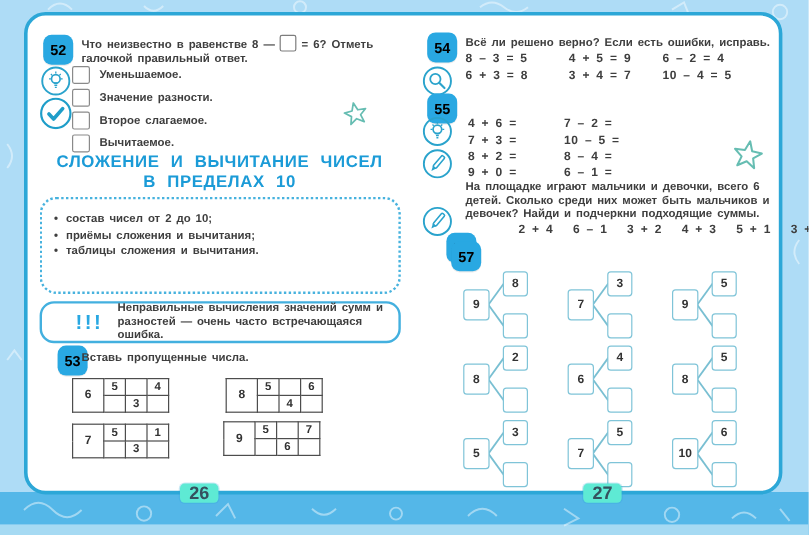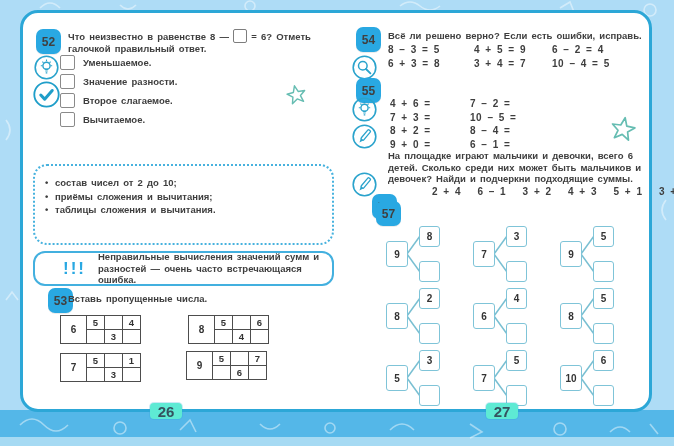--- a/index.html
+++ b/index.html
@@ -6,21 +6,21 @@
   body{font-family:"Liberation Sans", sans-serif;}
   .scene{position:relative;width:674px;height:446px;background:#aedcf6;overflow:hidden;}
   .abs{position:absolute;}
   
   .band{left:0;top:410px;width:674px;height:36px;background:#54b7e8;}
   .lowband{left:0;top:437px;width:674px;height:9px;background:#a6daf3;}
   .doodles{left:0;top:0;width:674px;height:446px;pointer-events:none;}
   
   .spread{left:20px;top:10px;width:632px;height:402px;background:#ffffff;border:3px solid #2ca7d7;border-radius:18px;box-sizing:border-box;}
   
-  .badge{width:25px;height:25px;background:#29a8e2;border-radius:7px;color:#404040;font-weight:700;font-size:12px;display:flex;align-items:center;justify-content:center;box-shadow:0 1px 0 rgba(0,0,0,0.08);}
+  .badge{width:25px;height:25px;background:#29a8e2;border-radius:7px;color:#000000;font-weight:700;font-size:12px;display:flex;align-items:center;justify-content:center;box-shadow:0 1px 0 rgba(0,0,0,0.08);}
   .badge52{left:36px;top:29px;} .badge53{left:36px;top:288px;margin-left:12px;}
   .badge54{left:356px;top:27px;} .badge55{left:356px;top:78px;}
   .badge56{left:372px;top:150px;margin-top:44px;} .badge57{left:376px;top:201px;}
   
   .txt{font-size:9.5px;line-height:11.5px;font-weight:700;color:#3e3e3e;word-spacing:1.5px;}
   .t52text{left:68px;top:29px;width:268px;}
   .t53text{left:68px;top:293px;width:250px;}
   .t54text{left:388px;top:30px;width:262px;}
   .t55text{left:388px;top:80px;width:264px;}
   .t56text{left:388px;top:150px;width:264px;}
@@ -141,20 +141,24 @@
     <div class="opt">
       <span class="cbox"></span>
       <span class="txt">Вычитаемое.</span>
     </div>
   </div>
 
   <svg class="abs star-left" viewBox="0 0 30 30" fill="none" stroke="#66bdb2" stroke-width="1.6" stroke-linejoin="round">
     <path d="M15 4 l2.7 7 l7.3 0.4 l-5.7 4.6 l2 7 l-6.3 -4.1 l-6.3 4.1 l2 -7 l-5.7 -4.6 l7.3 -0.4 Z" transform="rotate(-12 15 15)"></path>
   </svg>
 
+  <div class="abs title">
+    <div>СЛОЖЕНИЕ И ВЫЧИТАНИЕ ЧИСЕЛ</div>
+    <div>В ПРЕДЕЛАХ 10</div>
+  </div>
 
   <div class="abs infobox">
     <ul>
       <li class="txt">состав чисел от 2 до 10;</li>
       <li class="txt">приёмы сложения и вычитания;</li>
       <li class="txt">таблицы сложения и вычитания.</li>
     </ul>
   </div>
 
   <div class="abs warnbox">

